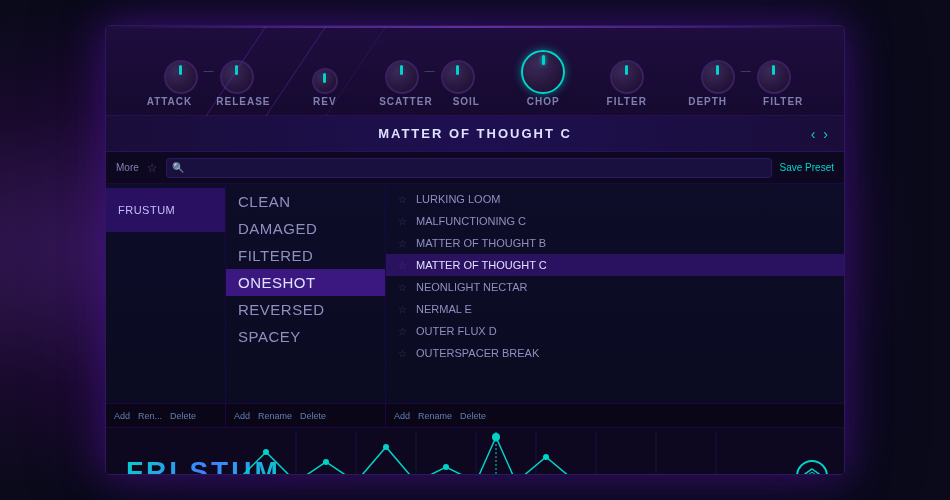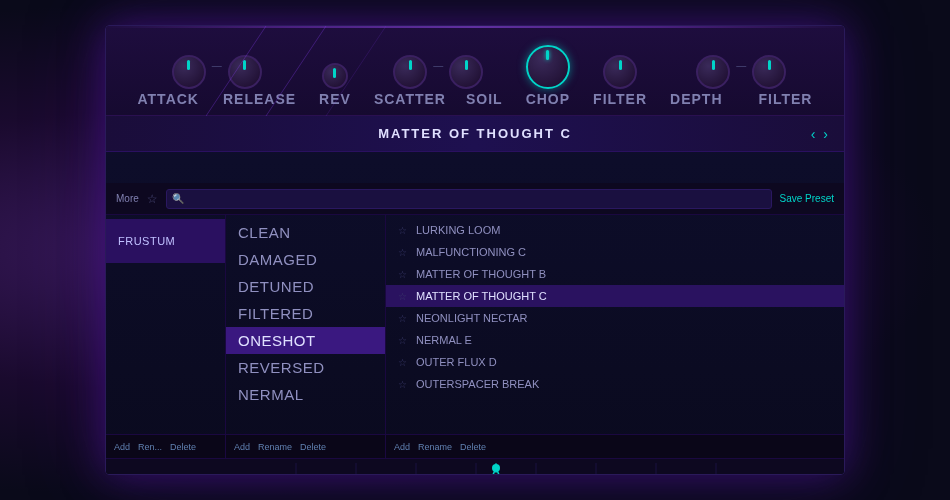--- a/index.html
+++ b/index.html
@@ -79,21 +79,21 @@
     }
     .knob.active::after {
       background: #00d4c8;
       box-shadow: 0 0 4px #00d4c8;
     }
     .knob-small {
       width: 26px;
       height: 26px;
     }
     .knob-label {
-      font-size: 14px;
+      font-size: 10px;
       color: #8080b0;
       letter-spacing: 1px;
       font-weight: bold;
       text-align: center;
     }
     .dash {
       color: #4a4a7a;
       font-size: 10px;
       padding-bottom: 14px;
     }
@@ -126,21 +126,20 @@
     }
     
     .search-bar {
       background: #0d0820;
       height: 32px;
       display: flex;
       align-items: center;
       padding: 0 10px;
       gap: 8px;
       border-bottom: 1px solid #1a0840;
-      margin-top: 31px;
     }
     .search-more {
       color: #8080b0;
       font-size: 10px;
     }
     .search-star {
       color: #4a4a7a;
       font-size: 12px;
     }
     .search-input-wrap {
@@ -382,25 +381,24 @@
 
   <div class="main-content">
 
     <div class="col-left">
       <div class="folder-item">FRUSTUM</div>
     </div>
 
     <div class="col-mid">
       <div class="preset-item">CLEAN</div>
       <div class="preset-item">DAMAGED</div>
-      <div class="preset-item">DETUNED</div>
       <div class="preset-item">FILTERED</div>
       <div class="preset-item highlighted">ONESHOT</div>
       <div class="preset-item">REVERSED</div>
-      <div class="preset-item">NERMAL</div>
+      <div class="preset-item">SPACEY</div>
     </div>
 
     <div class="col-right">
       <div class="preset-item-right">
         <span class="star-icon">☆</span>
         <span>LURKING LOOM</span>
       </div>
       <div class="preset-item-right">
         <span class="star-icon">☆</span>
         <span>MALFUNCTIONING C</span>

